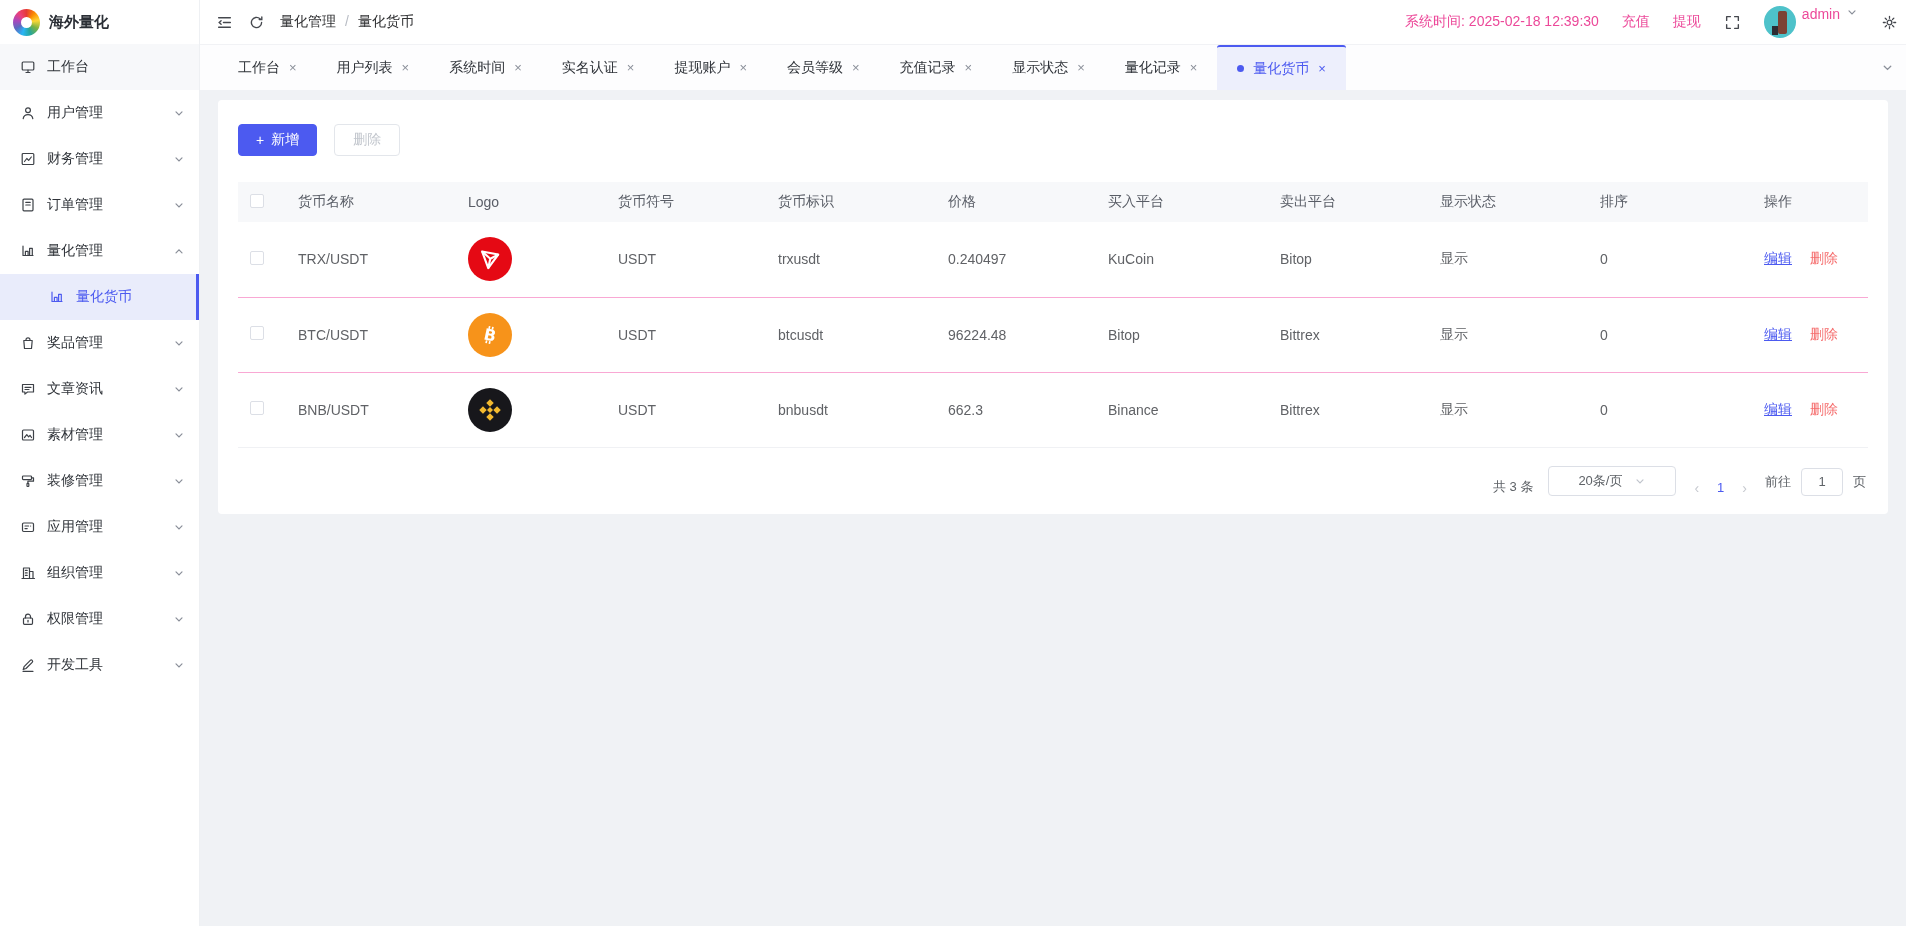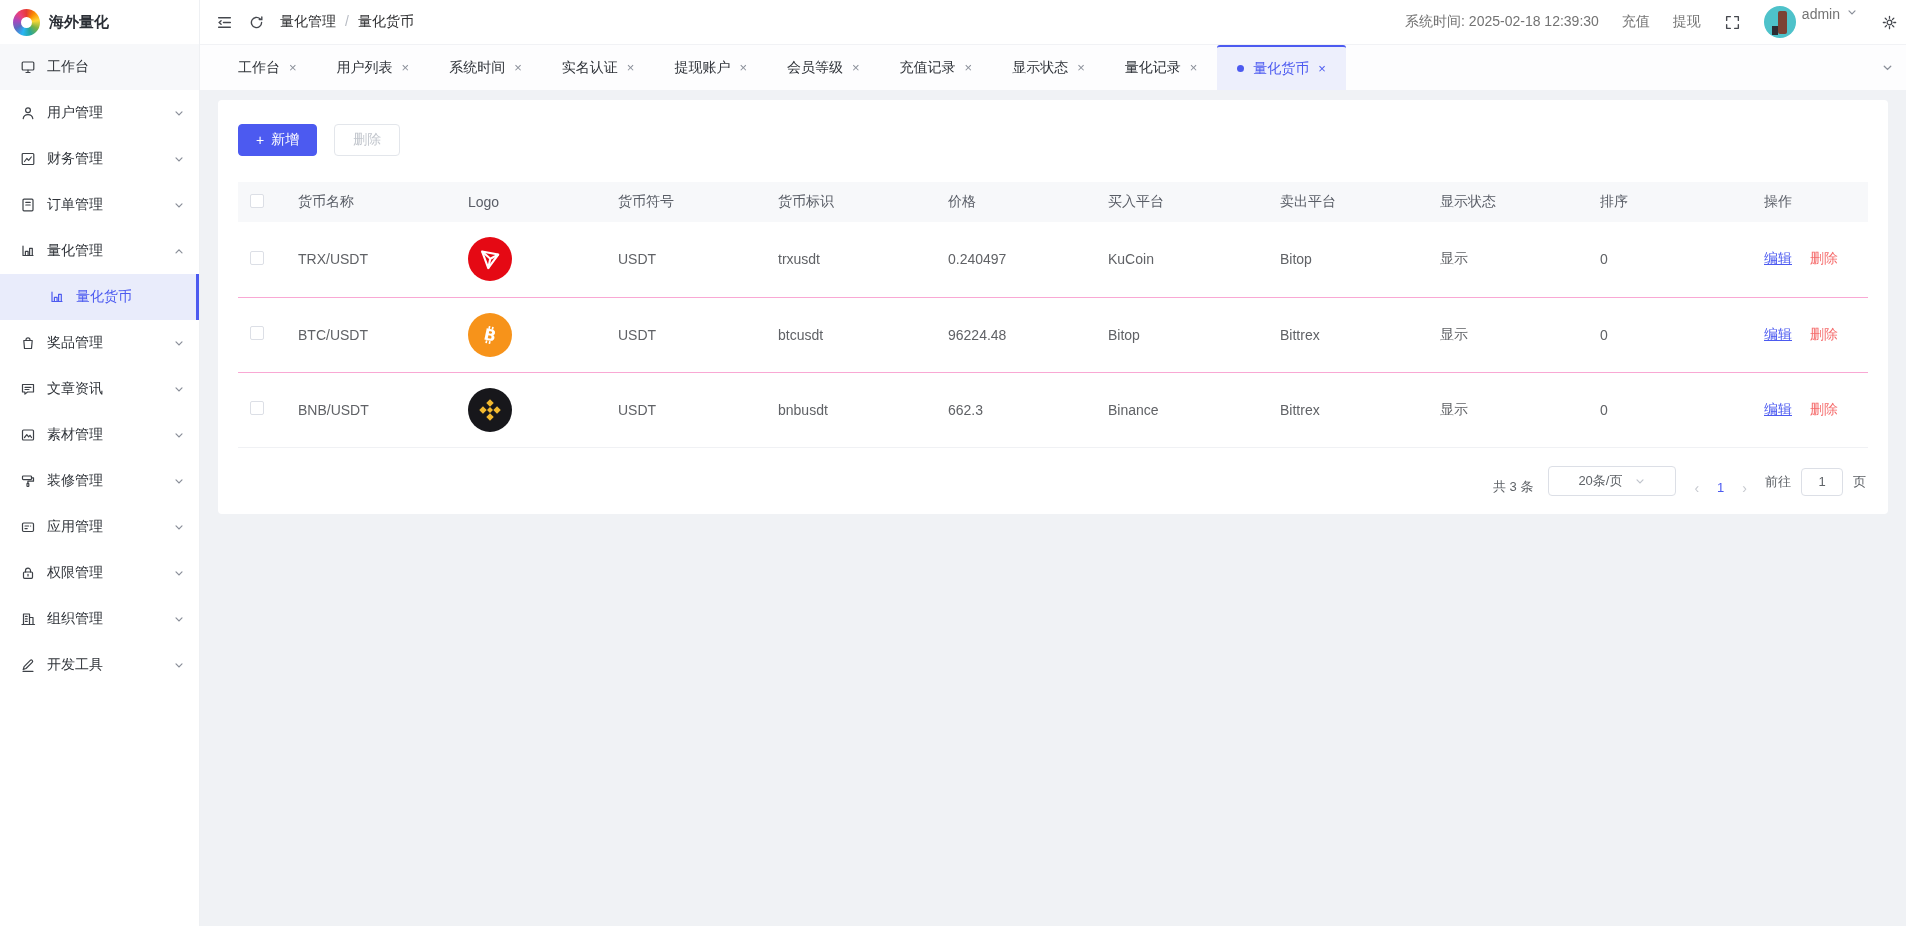--- a/index.html
+++ b/index.html
@@ -30,21 +30,21 @@
   .mi-icon svg, .chev svg { display:block; }
   .chev { color:#8a8f99; display:flex; }
 
   
   .main { flex:1; min-width:0; display:flex; flex-direction:column; }
 
   .topbar { height:44px; background:#fff; display:flex; align-items:center; padding:0 8px 0 16px; gap:15px; }
   .icon-btn { display:flex; align-items:center; color:#45484e; cursor:pointer; }
   .breadcrumb { display:flex; gap:9px; color:#303133; }
   .crumb-sep { color:#b8bcc4; }
-  .topbar-right { margin-left:auto; display:flex; align-items:center; gap:23px; color:#737373; }
+  .topbar-right { margin-left:auto; display:flex; align-items:center; gap:23px; color:#ec4899; }
   .avatar { width:32px; height:32px; border-radius:50%; background:#4ec2ca; position:relative; overflow:hidden; flex-shrink:0; }
   .avatar .tower { position:absolute; left:14px; top:5px; width:9px; height:23px; background:#7c4234; border-radius:2px; }
   .avatar .base  { position:absolute; left:8px; bottom:3px; width:6px; height:9px; background:#2c2c33; }
   .user-chip { display:flex; align-items:flex-start; gap:6px; cursor:pointer; }
 
   .tabbar { height:46px; background:#fdfdfe; border-top:1px solid #f1f2f5; display:flex; align-items:stretch;
     padding-left:18px; position:relative; }
   .tab { display:flex; align-items:center; gap:9px; padding:0 20px; color:#2f3339; cursor:pointer; white-space:nowrap; }
   .tab .tab-close { color:#8a8f99; font-size:13px; line-height:1; }
   .tab.active { background:#edeffc; border-top:2px solid #4c5af0; border-radius:3px 3px 0 0; color:#4c5af0; }
@@ -252,43 +252,43 @@
         <span class="chev">
             <svg width="12" height="12" viewBox="0 0 12 12" fill="none" stroke="currentColor" stroke-width="1.2" stroke-linecap="round">
               <path d="M3 4.8l3 3 3-3"></path>
             </svg>
           </span>
       </div>
 
       <div class="menu-item">
         <span class="mi-icon">
           <svg width="16" height="16" viewBox="0 0 16 16" fill="none" stroke="currentColor" stroke-width="1.2" stroke-linecap="round" stroke-linejoin="round">
-              <rect x="3.5" y="7" width="9" height="6.3" rx="1"></rect>
-              <path d="M5.5 7V5.6a2.5 2.5 0 015 0V7"></path>
-              <path d="M8 9.4v1.5"></path>
-            </svg>
-        </span>
-        <span class="mi-label">权限管理</span>
-        <span class="chev">
-            <svg width="12" height="12" viewBox="0 0 12 12" fill="none" stroke="currentColor" stroke-width="1.2" stroke-linecap="round">
-              <path d="M3 4.8l3 3 3-3"></path>
-            </svg>
-          </span>
-      </div>
-
-      <div class="menu-item">
-        <span class="mi-icon">
-          <svg width="16" height="16" viewBox="0 0 16 16" fill="none" stroke="currentColor" stroke-width="1.2" stroke-linecap="round" stroke-linejoin="round">
               <path d="M3.5 13.5V3h6v10.5"></path>
               <path d="M9.5 6.5H13v7"></path>
               <path d="M2 13.5h12.5"></path>
               <path d="M5.4 5.4h1.8M5.4 7.9h1.8M5.4 10.4h1.8"></path>
             </svg>
         </span>
         <span class="mi-label">组织管理</span>
+        <span class="chev">
+            <svg width="12" height="12" viewBox="0 0 12 12" fill="none" stroke="currentColor" stroke-width="1.2" stroke-linecap="round">
+              <path d="M3 4.8l3 3 3-3"></path>
+            </svg>
+          </span>
+      </div>
+
+      <div class="menu-item">
+        <span class="mi-icon">
+          <svg width="16" height="16" viewBox="0 0 16 16" fill="none" stroke="currentColor" stroke-width="1.2" stroke-linecap="round" stroke-linejoin="round">
+              <rect x="3.5" y="7" width="9" height="6.3" rx="1"></rect>
+              <path d="M5.5 7V5.6a2.5 2.5 0 015 0V7"></path>
+              <path d="M8 9.4v1.5"></path>
+            </svg>
+        </span>
+        <span class="mi-label">权限管理</span>
         <span class="chev">
             <svg width="12" height="12" viewBox="0 0 12 12" fill="none" stroke="currentColor" stroke-width="1.2" stroke-linecap="round">
               <path d="M3 4.8l3 3 3-3"></path>
             </svg>
           </span>
       </div>
 
 
       <div class="menu-item">
         <span class="mi-icon">

